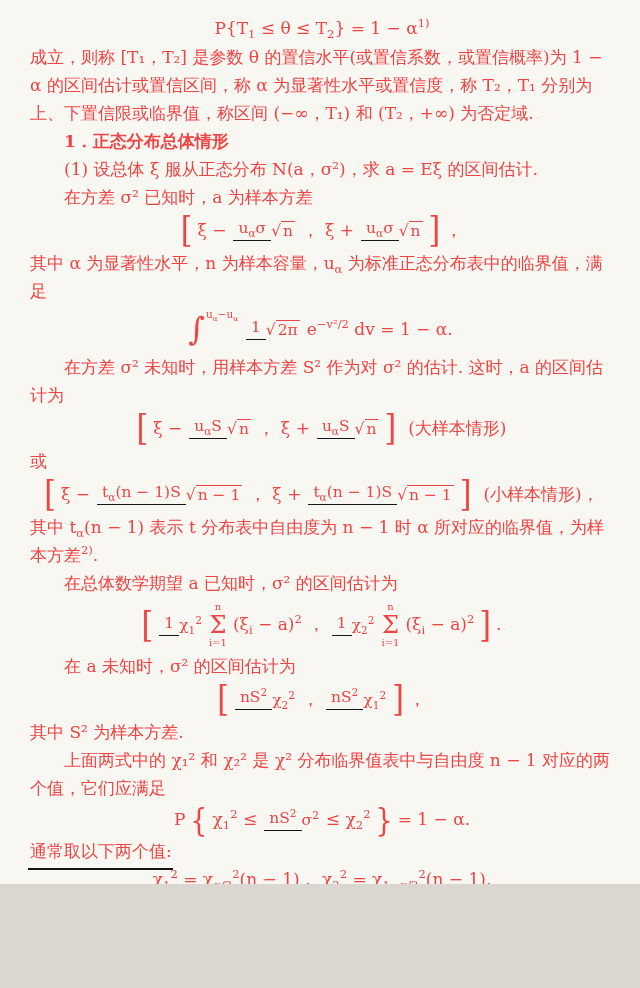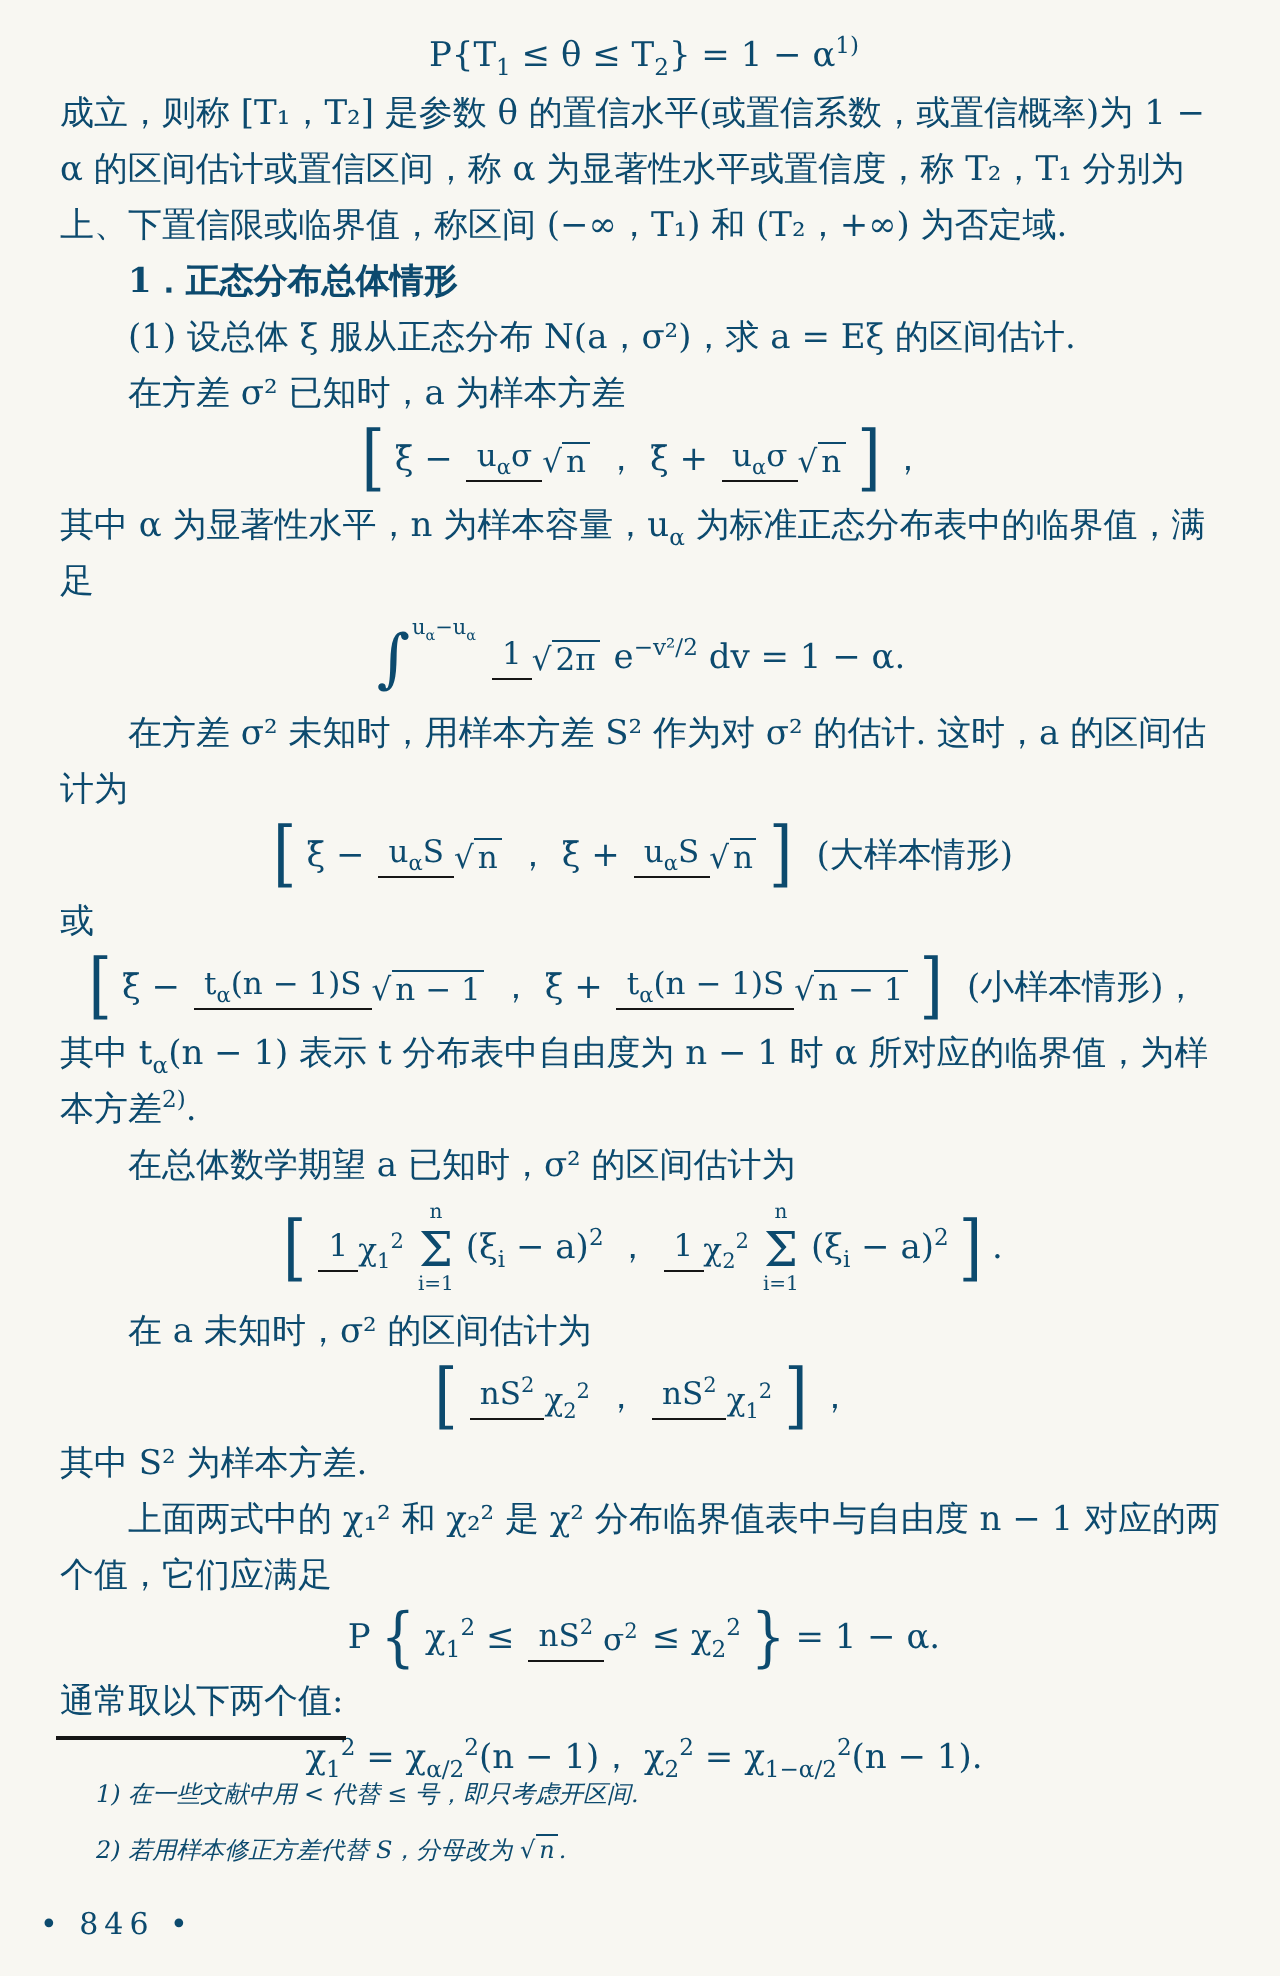--- a/index.html
+++ b/index.html
@@ -1,21 +1,21 @@
 <!DOCTYPE html>
 <html><head>
 <meta charset="utf-8">
 <style>
   html,body{margin:0;padding:0;background:#d9d7d0;}
   .page{
     position:relative;
-    width:640px;height:988px;
+    width:640px;height:884px;
     margin:0 auto;
     background:#f8f7f2;
-    color:#0c4a6e;
+    color:#ef4444;
     font-family:"DejaVu Serif","Liberation Serif",serif;
     font-size:17px;
     line-height:28px;
     box-sizing:border-box;
     padding:14px 26px 0 30px;
     overflow:hidden;
   }
   p{margin:0;text-indent:2em;}
   p.noindent{text-indent:0;}
   .heading{font-weight:bold;}

